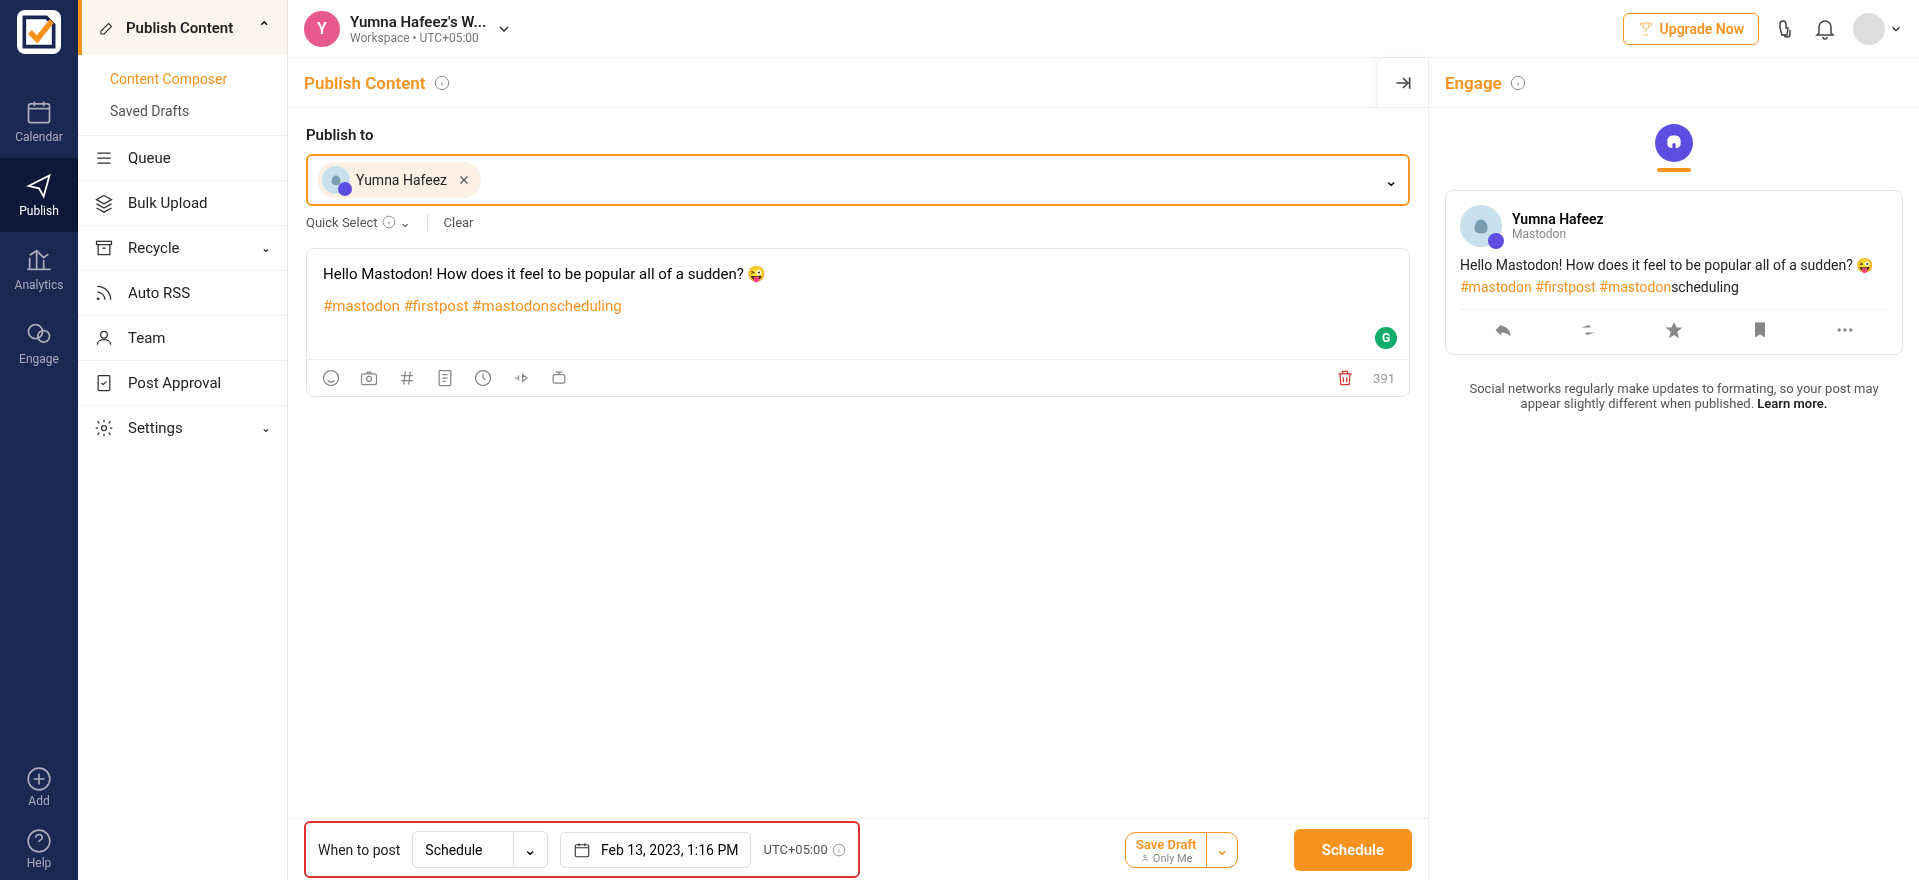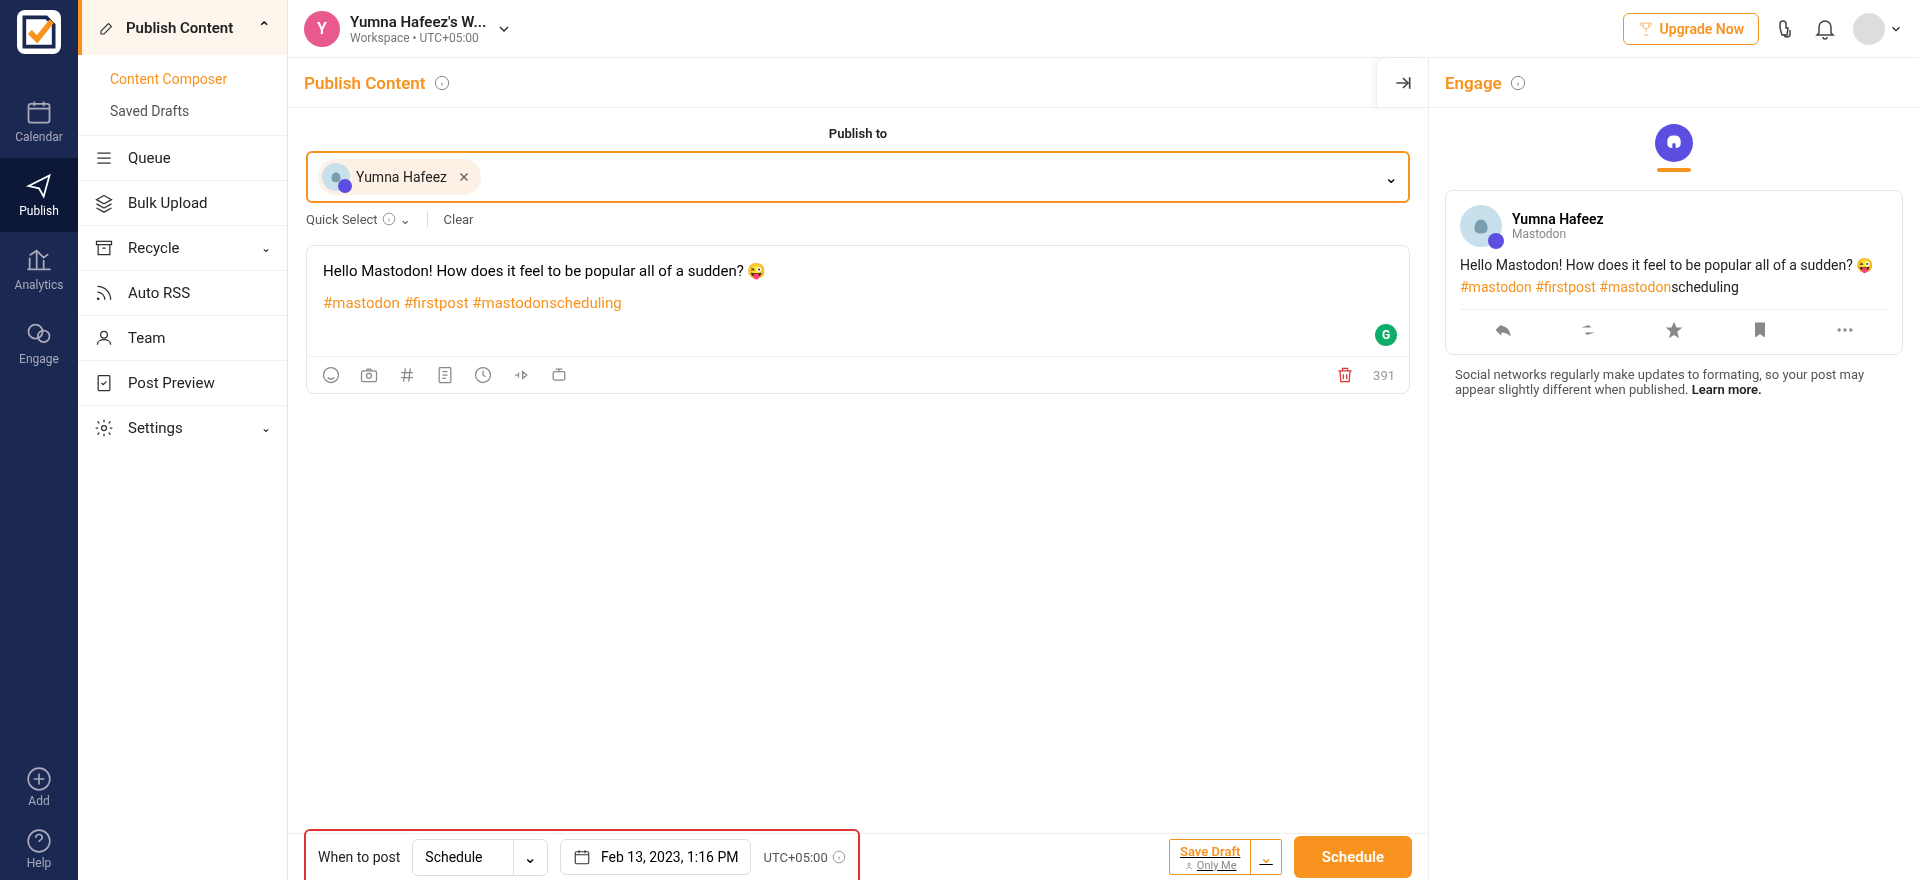--- a/index.html
+++ b/index.html
@@ -43,21 +43,21 @@
 .user-avatar { width: 32px; height: 32px; border-radius: 50%; background: #ddd; margin-left: 8px; cursor: pointer; }
 
 .content-row { flex: 1; display: flex; min-height: 0; }
 .composer { flex: 1; display: flex; flex-direction: column; border-right: 1px solid #eee; min-width: 0; position: relative; }
 .composer-header { height: 50px; display: flex; align-items: center; padding: 0 16px; border-bottom: 1px solid #eee; position: relative; }
 .composer-title { color: #f7931e; font-size: 17px; font-weight: 600; }
 .info-icon { width: 16px; height: 16px; margin-left: 8px; stroke: #888; fill: none; stroke-width: 1.5; }
 .collapse-btn { position: absolute; right: 0; top: 0; width: 52px; height: 50px; display: flex; align-items: center; justify-content: center; border-left: 1px solid #eee; border-bottom: 1px solid #eee; border-radius: 10px 0 0 0; background: #fff; cursor: pointer; box-shadow: -2px 0 6px rgba(0,0,0,0.05); }
 
 .composer-body { flex: 1; padding: 18px; overflow: auto; }
-.publish-label { font-weight: 600; font-size: 13px; margin-bottom: 10px; color: #222; text-align: center; }
+.publish-label { font-weight: 600; font-size: 15px; margin-bottom: 10px; color: #222; }
 .account-box { border: 2px solid #f7931e; border-radius: 6px; padding: 6px 10px; display: flex; align-items: center; min-height: 48px; }
 .account-chip { background: #fdf0e4; border-radius: 20px; padding: 4px 10px 4px 4px; display: flex; align-items: center; gap: 6px; }
 .chip-avatar { width: 28px; height: 28px; border-radius: 50%; background: #c8e0ec; position: relative; display:flex; align-items:center; justify-content:center; }
 .chip-avatar svg { width: 18px; height:18px; fill:#7a9db0; }
 .chip-badge { position: absolute; bottom: -2px; right: -2px; width: 14px; height: 14px; border-radius: 50%; background: #5b4ee0; display: flex; align-items: center; justify-content: center; }
 .chip-name { font-size: 14px; color: #222; }
 .chip-close { width: 14px; height: 14px; cursor: pointer; margin-left: 4px; }
 .account-chevron { margin-left: auto; cursor: pointer; font-size: 16px; }
 .quick-row { display: flex; justify-content: flex-start; align-items: center; gap: 16px; margin-top: 8px; font-size: 13px; color: #555; }
 .quick-row .divider { width: 1px; height: 16px; background: #ddd; }
@@ -87,32 +87,32 @@
 .pc-avatar svg { width:26px; height:26px; fill:#7a9db0;}
 .pc-badge { position: absolute; bottom: -2px; right: -2px; width: 16px; height: 16px; border-radius: 50%; background: #5b4ee0; }
 .pc-name { font-weight: 600; font-size: 14px; }
 .pc-net { font-size: 12px; color: #888; }
 .pc-text { font-size: 14px; margin-bottom: 6px; color: #222; }
 .pc-hashtags { font-size: 14px; }
 .pc-hashtags a { color: #f7931e; text-decoration: none; }
 .pc-hashtags span.nohash { color: #222; }
 .pc-actions { display: flex; justify-content: space-around; margin-top: 14px; border-top: 1px solid #f0f0f0; padding-top: 10px; }
 .pc-actions svg { width: 20px; height: 20px; fill: #888; }
-.preview-note { font-size: 13px; color: #555; margin-top: 12px; padding: 0 10px; }
+.preview-note { text-align: center; font-size: 13px; color: #555; margin-top: 26px; padding: 0 10px; }
 .preview-note a { color: #222; font-weight: 600; text-decoration: none; }
 
-.footer { height: 47px; display: flex; align-items: center; padding: 8px 16px; border-top: 1px solid #eee; }
+.footer { height: 62px; display: flex; align-items: center; padding: 8px 16px; border-top: 1px solid #eee; gap: 44px; }
 .when-group { display: flex; align-items: center; gap: 12px; border: 2px solid #d33; border-radius: 6px; padding: 8px 12px; margin-right: auto; }
 .when-label { font-size: 14px; color: #222; }
 .when-select { display: flex; align-items: center; border: 1px solid #ddd; border-radius: 6px; overflow: hidden; }
 .when-select-value { padding: 8px 30px 8px 12px; font-size: 14px; }
 .when-select-btn { border-left: 1px solid #ddd; padding: 8px 10px; cursor: pointer; }
 .when-date { display: flex; align-items: center; gap: 10px; border: 1px solid #ddd; border-radius: 6px; padding: 8px 12px; font-size: 14px; }
 .when-tz { font-size: 13px; color: #555; display: flex; align-items: center; gap: 4px; }
-.save-draft-btn { border: 1px solid #f7931e; border-radius: 2px; display: flex; overflow: hidden; margin-right: 12px; text-decoration: underline; }
+.save-draft-btn { border: 1px solid #f7931e; border-radius: 10px; display: flex; overflow: hidden; margin-right: 12px; }
 .save-draft-main { padding: 4px 10px 2px 10px; display: flex; flex-direction: column; align-items: center; cursor: pointer; }
 .save-draft-main .sd-top { color: #f7931e; font-weight: 600; font-size: 13px; }
 .save-draft-main .sd-bot { color: #888; font-size: 11px; display: flex; align-items: center; gap: 3px; }
 .save-draft-chevron { border-left: 1px solid #f7931e; padding: 0 8px; display: flex; align-items: center; cursor: pointer; color: #f7931e; }
 .schedule-btn { background: #f7931e; color: #fff; border: none; padding: 12px 28px; border-radius: 6px; font-size: 15px; font-weight: 600; cursor: pointer; }
 </style>
 </head>
 <body>
 
 <div class="left-rail">
@@ -210,21 +210,21 @@
         <circle cx="12" cy="8" r="4"></circle>
         <path d="M4 20c0-4 4-6 8-6s8 2 8 6"></path>
       </svg>
     <span>Team</span>
   </div>
   <div class="sec-item">
     <svg viewBox="0 0 24 24">
         <rect x="5" y="3" width="14" height="18" rx="1"></rect>
         <path d="M9 12l2 2 4-4"></path>
       </svg>
-    <span>Post Preview</span>
+    <span>Post Approval</span>
   </div>
   <div class="sec-item">
     <svg viewBox="0 0 24 24">
         <circle cx="12" cy="12" r="3"></circle>
         <path d="M12 2v3M12 19v3M4.2 4.2l2.1 2.1M17.7 17.7l2.1 2.1M2 12h3M19 12h3M4.2 19.8l2.1-2.1M17.7 6.3l2.1-2.1"></path>
       </svg>
     <span>Settings</span>
     <span class="sec-item-chevron">⌄</span>
   </div>
 </div>

